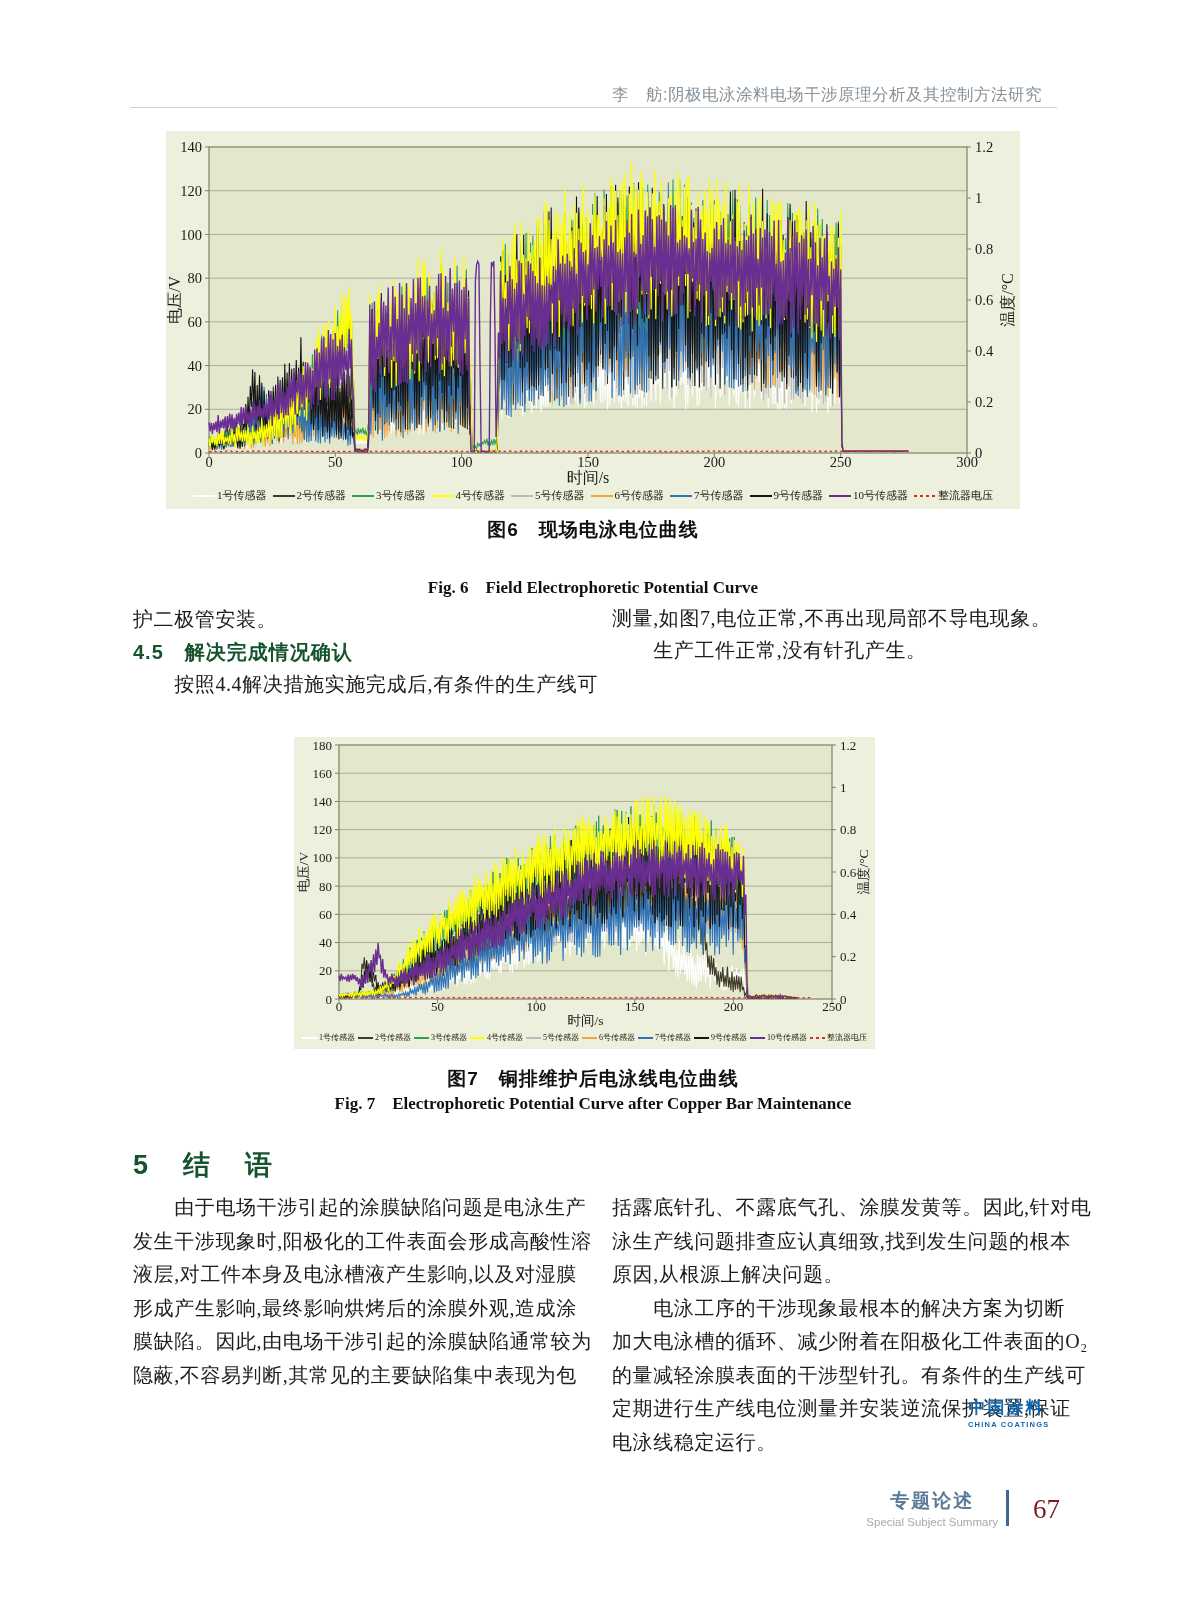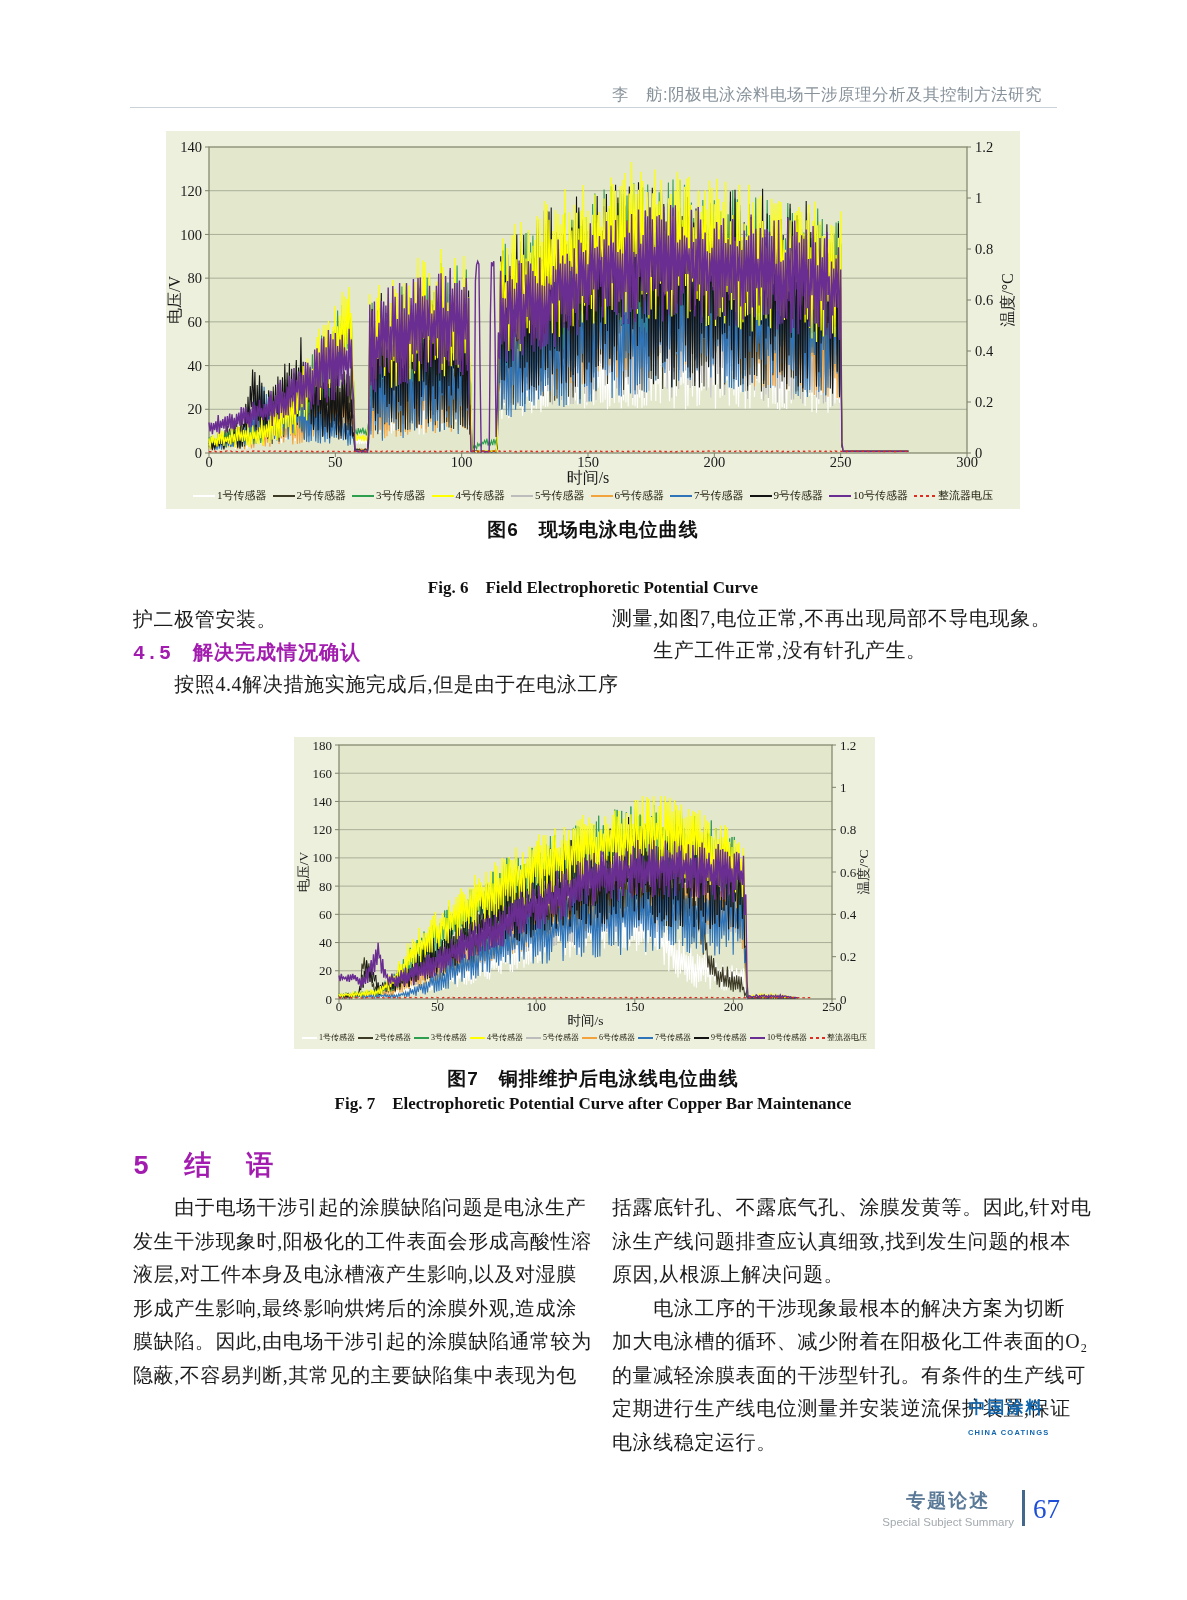--- a/index.html
+++ b/index.html
@@ -25,36 +25,36 @@
   .legend .sw{display:inline-block;height:2px;margin-right:2px;}
   
   .caption{left:130px;width:926px;text-align:center;color:#111;}
   .cap-cn{font-family:Liberation Sans, sans-serif;font-weight:bold;font-size:19px;letter-spacing:1px;}
   .cap-en{font-family:"Liberation Serif",serif;font-weight:bold;font-size:17px;}
   
   .bodyline{white-space:nowrap;font-size:20px;letter-spacing:0.6px;color:#1c1c1c;}
   .col-lines .bodyline{position:static;}
   .col-lines{line-height:33.5px;}
   .h-orange{
-    font-family:Liberation Mono, monospace;font-weight:bold;color:#a21caf;
+    font-family:Liberation Sans, sans-serif;font-weight:bold;color:#14532d;
   }
   .h45{font-size:20px;letter-spacing:1px;}
   .h5{font-size:27px;letter-spacing:4px;}
   
   .logo{text-align:center;color:#1166ad;font-family:"Liberation Sans",sans-serif;}
   .logo-cn{font-weight:bold;font-size:17px;letter-spacing:2px;position:relative;}
   .logo-cn::after{content:"\2032";font-size:9px;position:relative;top:-6px;}
-  .logo-en{font-weight:bold;font-size:7.5px;letter-spacing:1.2px;margin-top:9px;}
+  .logo-en{font-weight:bold;font-size:7.5px;letter-spacing:1.2px;margin-top:1px;}
   
   .footer-block{top:1488px;left:830px;width:230px;display:flex;align-items:stretch;justify-content:flex-end;}
   .footer-texts{text-align:center;padding-right:8px;}
   .footer-cn{font-family:"Liberation Sans",sans-serif;font-weight:bold;font-size:19px;color:#5b7a97;letter-spacing:2px;}
   .footer-en{font-family:"Liberation Sans",sans-serif;font-size:11.5px;color:#a3a9ae;margin-top:2px;}
   .footer-bar{width:3px;background:#44678c;margin:2px 0;}
-  .footer-num{font-size:27px;color:#1d4ed8;padding-left:8px;padding-top:6px;font-family:"Liberation Serif",serif;}
+  .footer-num{font-size:27px;color:#7f1d1d;padding-left:24px;padding-top:6px;font-family:"Liberation Serif",serif;}
 </style>
 </head>
 <body>
 
 <div class="abs header-title">李　舫:阴极电泳涂料电场干涉原理分析及其控制方法研究</div>
 <div class="abs header-rule"></div>
 
 <div class="abs chart-box" id="chart0" style="left:166px;top:131px;width:854px;height:378px;">
     <svg width="854" height="378">
       <rect x="43" y="16" width="758" height="306" fill="#e3e8cc"></rect>
@@ -164,21 +164,21 @@
         <span class="sw" style="width: 22px; background: repeating-linear-gradient(90deg, rgb(224, 43, 32) 0px, rgb(224, 43, 32) 3px, transparent 3px, transparent 6px);"></span>
         <span>整流器电压</span>
       </span>
     </div>
   </div>
 <div class="abs caption cap-cn" style="top:517px;">图6　现场电泳电位曲线</div>
 <div class="abs caption cap-en" style="top:576px;">Fig. 6　Field Electrophoretic Potential Curve</div>
 
 <div class="abs bodyline" style="left:133px;top:606px;">护二极管安装。</div>
 <div class="abs h-orange h45" style="left:133px;top:639px;">4.5　解决完成情况确认</div>
-<div class="abs bodyline" style="left:133px;top:671px;">　　按照4.4解决措施实施完成后,但是由于在电泳工序</div>
+<div class="abs bodyline" style="left:133px;top:671px;">　　按照4.4解决措施实施完成后,有条件的生产线可</div>
 <div class="abs col-lines" style="left:612px;top:602px;width:450px;line-height:32px;">
     <div class="bodyline">测量,如图7,电位正常,不再出现局部不导电现象。</div>
     <div class="bodyline">　　生产工件正常,没有针孔产生。</div>
   </div>
 
 <div class="abs chart-box" id="chart1" style="left:294px;top:737px;width:581px;height:312px;">
     <svg width="581" height="312">
       <rect x="45" y="8" width="493" height="254" fill="#e3e8cc"></rect>
       <line x1="45" y1="233.77777777777777" x2="538" y2="233.77777777777777" stroke="#a9ae98" stroke-width="1"></line>
       <line x1="45" y1="205.55555555555557" x2="538" y2="205.55555555555557" stroke="#a9ae98" stroke-width="1"></line>

